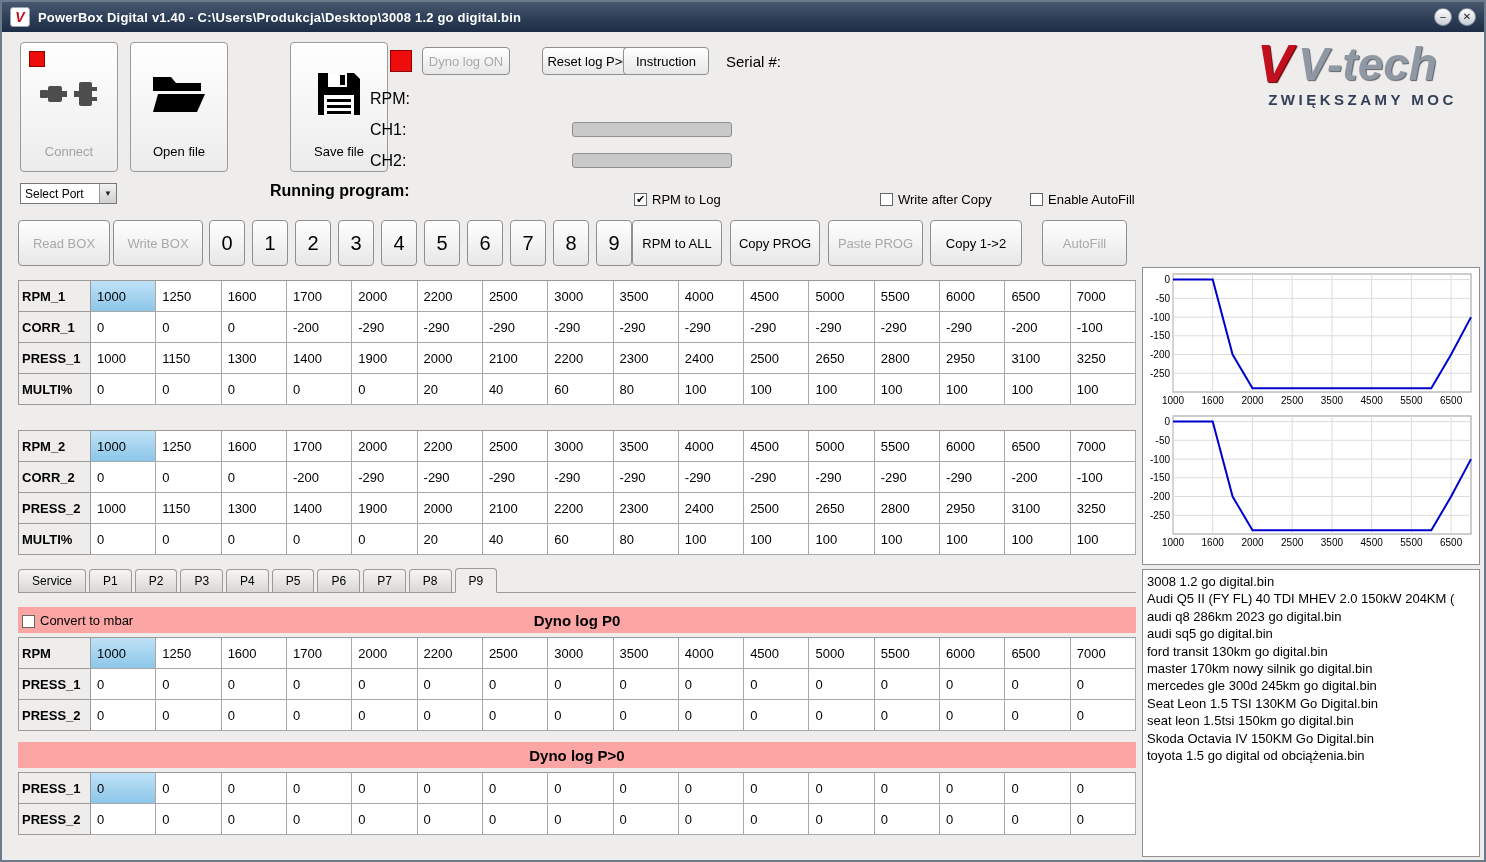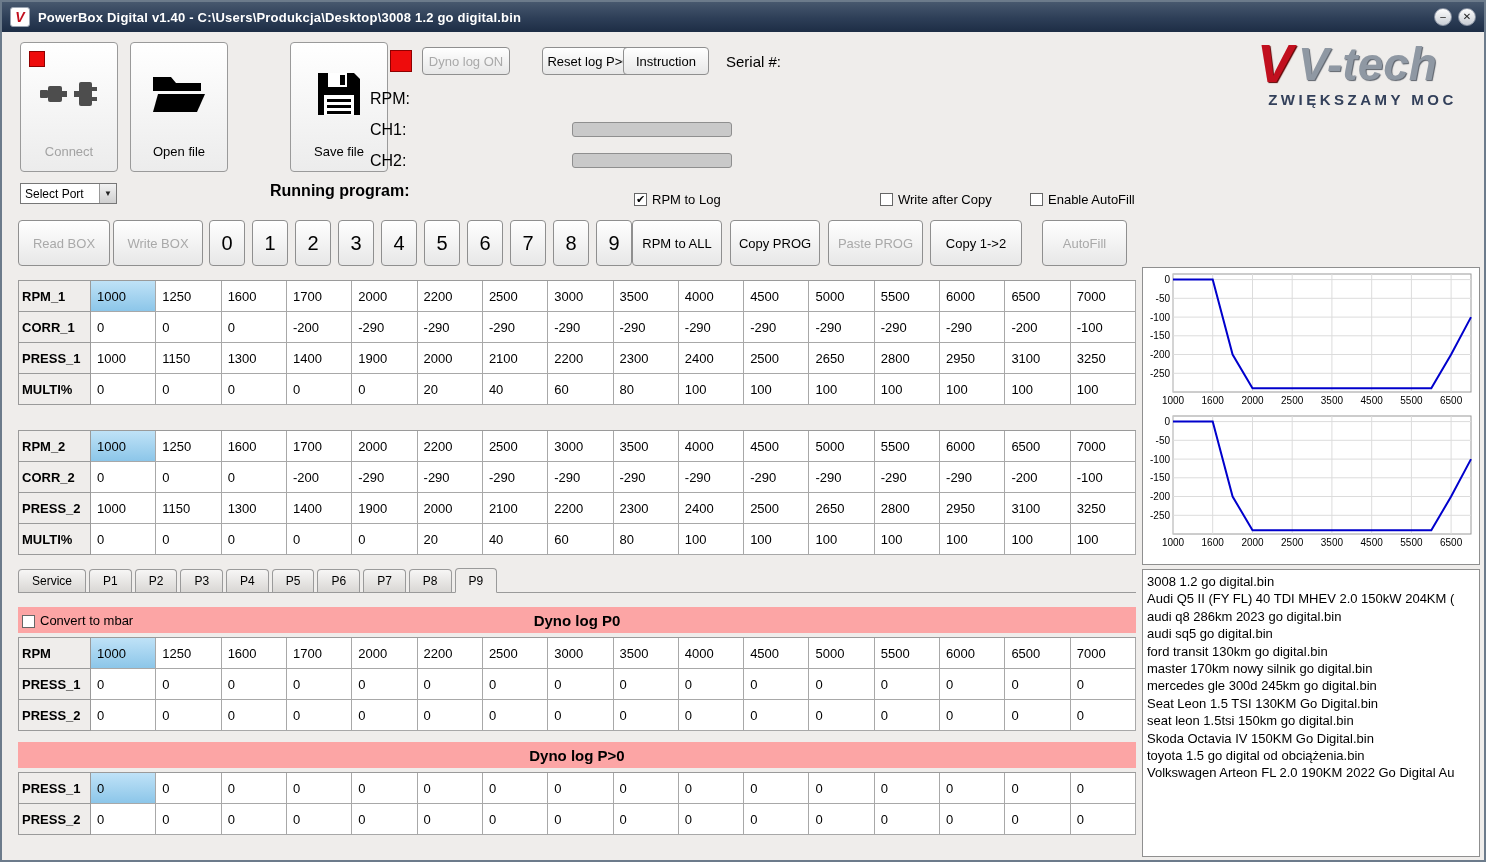--- a/index.html
+++ b/index.html
@@ -627,17 +627,16 @@
         <div class="file-item">Audi Q5 II (FY FL) 40 TDI MHEV 2.0 150kW 204KM (</div>
         <div class="file-item">audi q8 286km 2023 go digital.bin</div>
         <div class="file-item">audi sq5 go digital.bin</div>
         <div class="file-item">ford transit 130km go digital.bin</div>
         <div class="file-item">master 170km nowy silnik go digital.bin</div>
         <div class="file-item">mercedes gle 300d 245km go digital.bin</div>
         <div class="file-item">Seat Leon 1.5 TSI 130KM Go Digital.bin</div>
         <div class="file-item">seat leon 1.5tsi 150km go digital.bin</div>
         <div class="file-item">Skoda Octavia IV 150KM Go Digital.bin</div>
         <div class="file-item">toyota 1.5 go digital od obciążenia.bin</div>
-        <div class="file-item">Volkswagen Arteon FL 2.0 190KM 2022 Go Digital Au</div>
       </div>
 
   </div>
 </div>
 
 </body></html>

